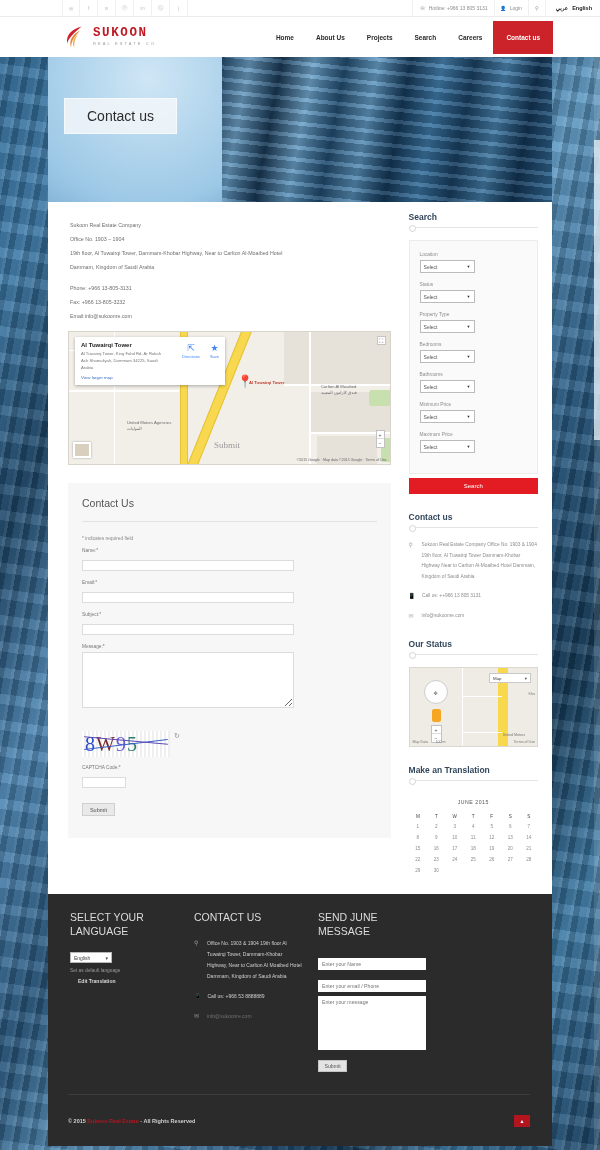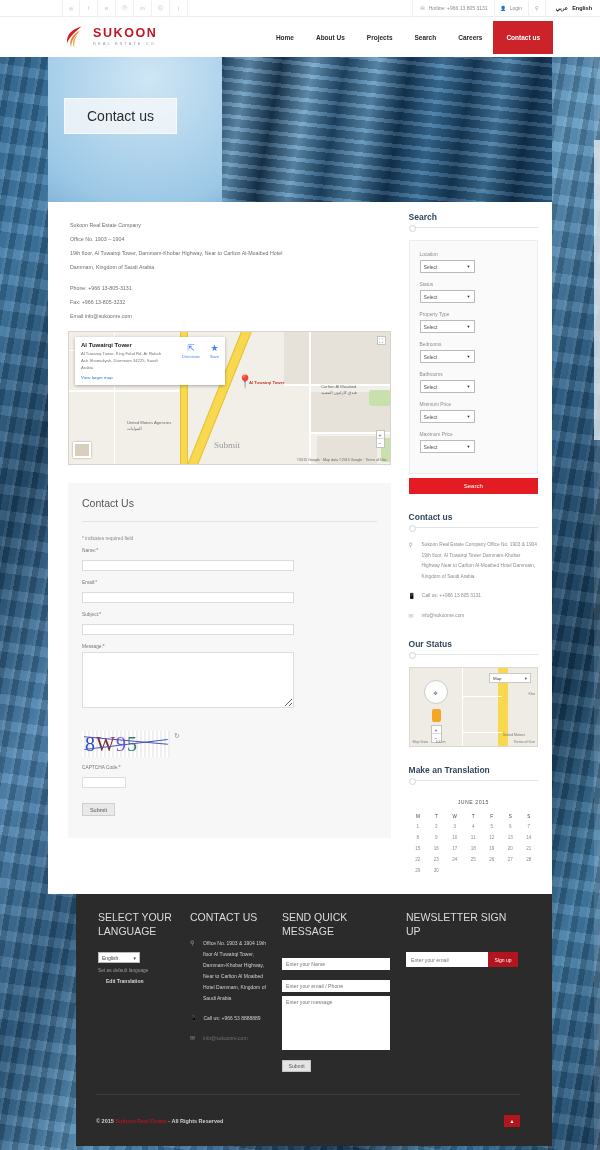--- a/index.html
+++ b/index.html
@@ -69,20 +69,21 @@
     position: relative; z-index: 5;
     height: 40px; background: #fff;
     display: flex; align-items: center;
   }
   .logo { display: flex; align-items: center; margin-left: 62px; gap: 5px; }
   .logo-mark { width: 26px; height: 26px; position: relative; }
   .logo-mark svg { width: 26px; height: 26px; display: block; }
   .logo-text .l1 {
     font-size: 12.5px; font-weight: bold; color: #c01722; letter-spacing: 1.6px;
     line-height: 13px;
+    font-family: Liberation Mono, monospace;
   }
   .logo-text .l2 {
     font-size: 4px; color: #9a9a9a; letter-spacing: 2.1px; line-height: 7px;
   }
   .nav { margin-left: auto; display: flex; align-items: center; height: 40px; }
   .nav a {
     font-size: 6.5px; font-weight: bold; color: #2b2b2b;
     padding: 0 11px; text-decoration: none;
     display: flex; align-items: center; height: 40px;
   }
@@ -246,21 +247,21 @@
     display: flex; align-items: center; justify-content: space-between; padding: 0 3px;
   }
   .minimap .mlbl { position: absolute; font-size: 3.6px; color: #777; }
 
   .cal { font-size: 4.6px; color: #555; width: 100%; border-collapse: collapse; text-align: center; }
   .cal caption { font-size: 5.2px; color: #555; padding: 6px 0 7px 0; letter-spacing: .5px; }
   .cal th { font-weight: normal; color: #444; padding: 2px 0; font-size: 4.6px; }
   .cal td { padding: 3px 0; color: #8d8d8d; font-size: 4.6px; }
 
   
-  .footer { background: #2b2b2b; padding: 16px 12px 0 0; position: relative; margin-left: 28px; }
+  .footer { background: #2b2b2b; padding: 16px 2px 0 0; position: relative; }
   .fcols { display: flex; padding: 0 14px; }
   .fc { padding: 0 8px; }
   .fc1 { width: 124px; }
   .fc2 { width: 124px; }
   .fc3 { width: 124px; }
   .fc4 { width: 132px; }
   .fh { font-size: 10.5px; color: #dcdcdc; line-height: 14px; margin-bottom: 14px; font-weight: normal; }
   .lang-sel {
     width: 42px; height: 11px; background: #fff; border: 1px solid #b9b9b9;
     font-size: 5px; color: #444; display: flex; align-items: center;
@@ -660,34 +661,27 @@
           <span class="icn">📱</span>
           <span>Call us: +966 53 8888889</span>
         </div>
         <div class="fci dim">
           <span class="icn">✉</span>
           <span>info@sukoonre.com</span>
         </div>
       </div>
 
       <div class="fc fc3">
-        <div class="fh">SEND QUICK MESSAGE</div>
+        <div class="fh">SEND JUNE MESSAGE</div>
         <input class="finput" placeholder="Enter your Name" style="">
         <input class="finput" placeholder="Enter your email / Phone" style="">
         <textarea class="ftext" placeholder="Enter your message" style=""></textarea>
         <div class="fsubmit">Submit</div>
       </div>
 
-      <div class="fc fc4">
-        <div class="fh">NEWSLETTER SIGN UP</div>
-        <div class="news">
-          <input placeholder="Enter your email" style="">
-          <div class="btn">Sign up</div>
-        </div>
-      </div>
     </div>
 
     <div class="fbottom">
       <div class="copy">
         <span>© 2015</span>
         <span class="brand">Sukoon Real Estate</span>
         <span>- All Rights Reserved</span>
       </div>
       <div class="totop">▲</div>
     </div>

